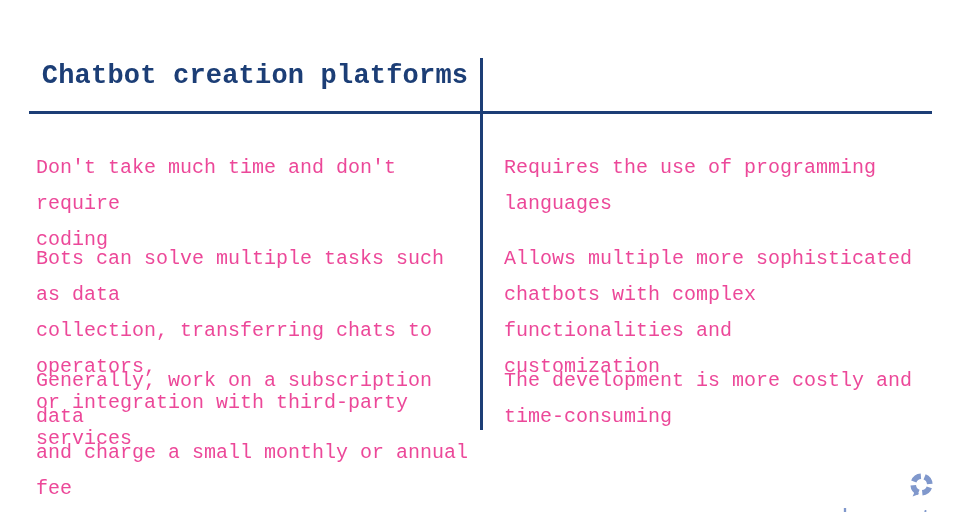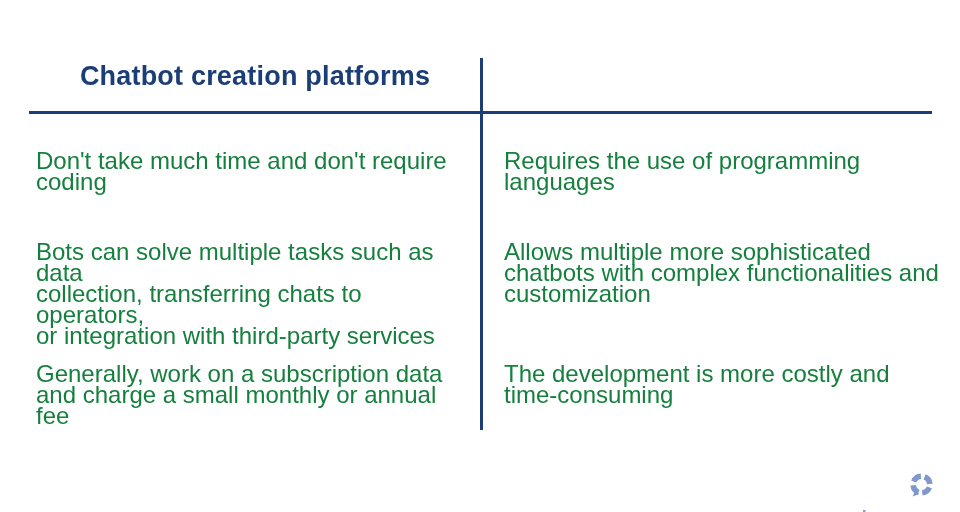--- a/index.html
+++ b/index.html
@@ -3,21 +3,21 @@
 <meta charset="utf-8">
 <style>
   * { margin: 0; padding: 0; box-sizing: border-box; }
   html, body { background: #ffffff; }
   .canvas {
     position: relative;
     width: 960px;
     height: 512px;
     background: #ffffff;
     overflow: hidden;
-    font-family: Liberation Sans, sans-serif;
+    font-family: Liberation Mono, monospace;
     border-radius: 20px;
   }
   .col-header {
     position: absolute;
     top: 56px;
     height: 40px;
     line-height: 40px;
     text-align: center;
     font-size: 27px;
     font-weight: 700;
@@ -41,23 +41,23 @@
     width: 3px;
     height: 372px;
     background: #1c3e76;
   }
   .row { position: absolute; left: 0; width: 100%; }
   .row.r1 { top: 150px; }
   .row.r2 { top: 241px; }
   .row.r3 { top: 363px; }
   .cell {
     position: absolute;
-    font-size: 24px;
-    line-height: 21px;
-    color: #15803d;
+    font-size: 20px;
+    line-height: 36px;
+    color: #ec4899;
     white-space: pre-line;
   }
   .cell.left  { left: 36px;  width: 440px; }
   .cell.right { left: 504px; width: 440px; }
   .logo {
     position: absolute;
     top: 472px;
     right: 25px;
     display: flex;
     align-items: flex-end;

